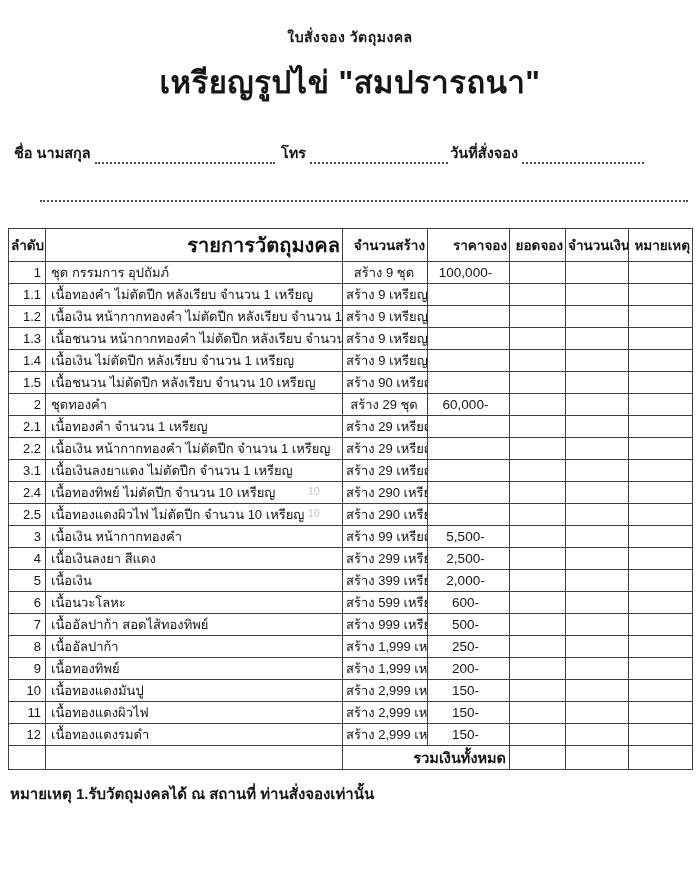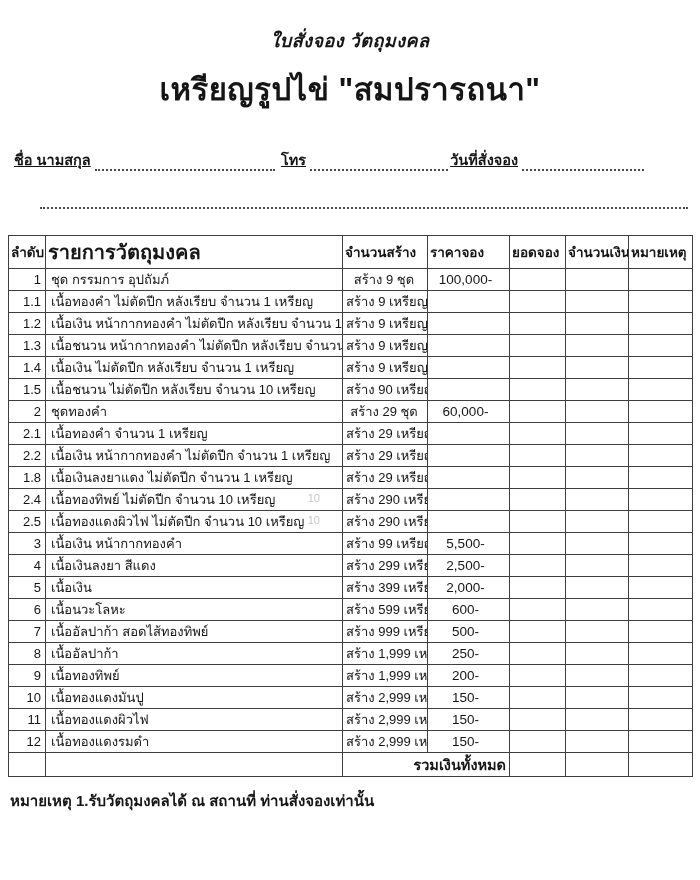--- a/index.html
+++ b/index.html
@@ -5,45 +5,45 @@
   html,body{margin:0;padding:0;background:#ffffff;}
   body{
     width:700px;height:880px;
     font-family:"Liberation Sans","DejaVu Sans",sans-serif;
     color:#151515;position:relative;overflow:hidden;
   }
   .page{padding:26px 0 0 0;}
 
   
   .doc-header{text-align:center;}
-  .h1{font-size:18px;font-weight:bold;letter-spacing:.5px;font-style:italic;}
+  .h1{font-size:14px;font-weight:bold;letter-spacing:.5px;}
   .h2{font-size:31px;font-weight:bold;margin-top:9px;letter-spacing:.5px;}
   .h3{font-size:16px;font-weight:bold;margin-top:14px;letter-spacing:.2px;}
 
   
   .form-area{margin-top:34px;font-size:14.5px;font-weight:bold;}
-  .form-row{display:flex;align-items:flex-end;margin:0 14px 0 14px;text-decoration:underline;}
+  .form-row{display:flex;align-items:flex-end;margin:0 14px 0 14px;}
   .form-row + .form-row{margin-top:22px;}
   .lbl{white-space:nowrap;padding-right:4px;}
   .dots{border-bottom:2px dotted #4a4a4a;height:14px;display:inline-block;}
   .grow{flex:1 1 auto;}
   .row1{margin-right:56px;}
   .row1 .d-name{flex:1.5 1 0;margin-right:6px;}
   .row1 .d-phone{flex:1.15 1 0;margin-right:2px;}
   .row1 .d-date{width:122px;flex:0 0 auto;}
   .row3{margin-left:40px;margin-right:12px;margin-top:26px;}
   .row2{margin-right:12px;}
 
   
   table{
     border-collapse:collapse;table-layout:fixed;
     margin:26px 8px 0 8px;width:684px;
   }
   th,td{border:1px solid #3f3f3f;overflow:hidden;white-space:nowrap;}
-  th{font-size:13.5px;font-weight:bold;text-align:left;height:29px;padding:0 2px;}
+  th{font-size:13.5px;font-weight:bold;text-align:right;height:29px;padding:0 2px;}
   th.th-item{font-size:20px;}
   td{height:20px;font-size:13px;font-weight:normal;padding:0 3px;}
   td.c-no{text-align:right;padding-right:4px;}
   td.c-item{text-align:left;padding-left:5px;position:relative;}
   td.c-qty{text-align:center;padding-right:5px;}
   td.c-price{text-align:center;padding-right:9px;font-size:13.5px;}
   .wm{position:absolute;right:22px;top:3px;color:#c6c6c6;font-size:11px;font-weight:normal;}
   tr.total-row td{height:21px;}
   td.total-label{text-align:right;font-weight:bold;font-size:14.5px;}
 
@@ -209,21 +209,21 @@
             <span class="wm"></span>
           </td>
           <td class="c-qty">สร้าง 29 เหรียญ</td>
           <td class="c-price"></td>
           <td></td>
           <td></td>
           <td></td>
         </tr>
 
         <tr>
-          <td class="c-no">1.8</td>
+          <td class="c-no">3.1</td>
           <td class="c-item">
             <span>เนื้อเงินลงยาแดง ไม่ตัดปีก จำนวน 1 เหรียญ</span>
             <span class="wm"></span>
           </td>
           <td class="c-qty">สร้าง 29 เหรียญ</td>
           <td class="c-price"></td>
           <td></td>
           <td></td>
           <td></td>
         </tr>

